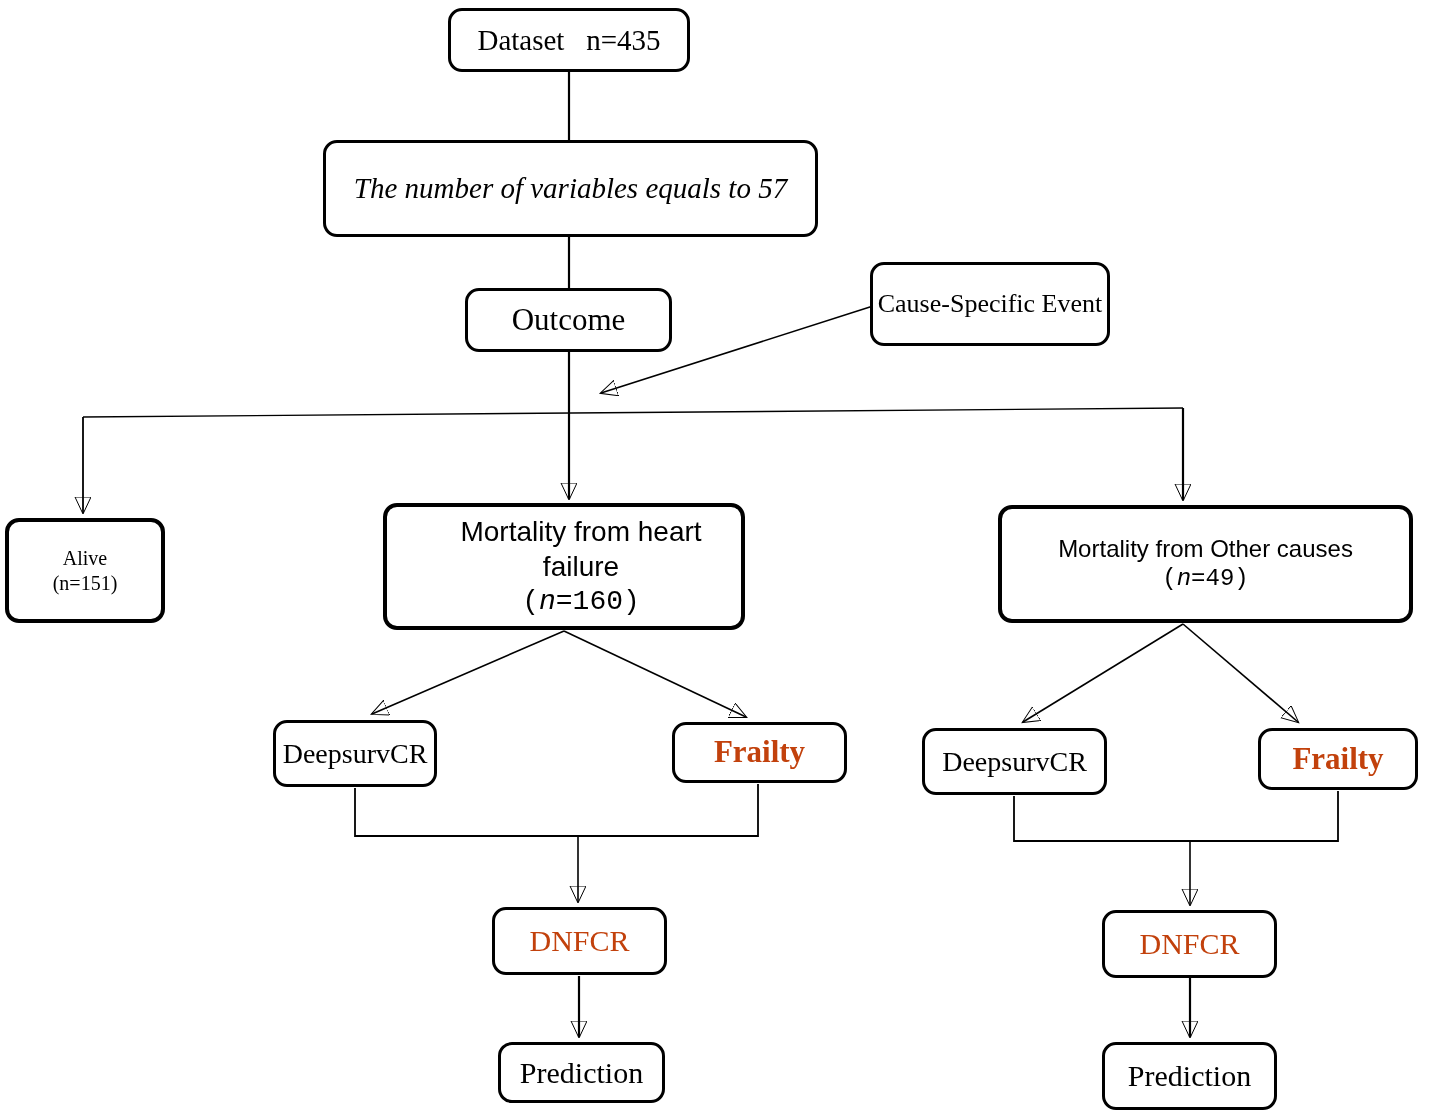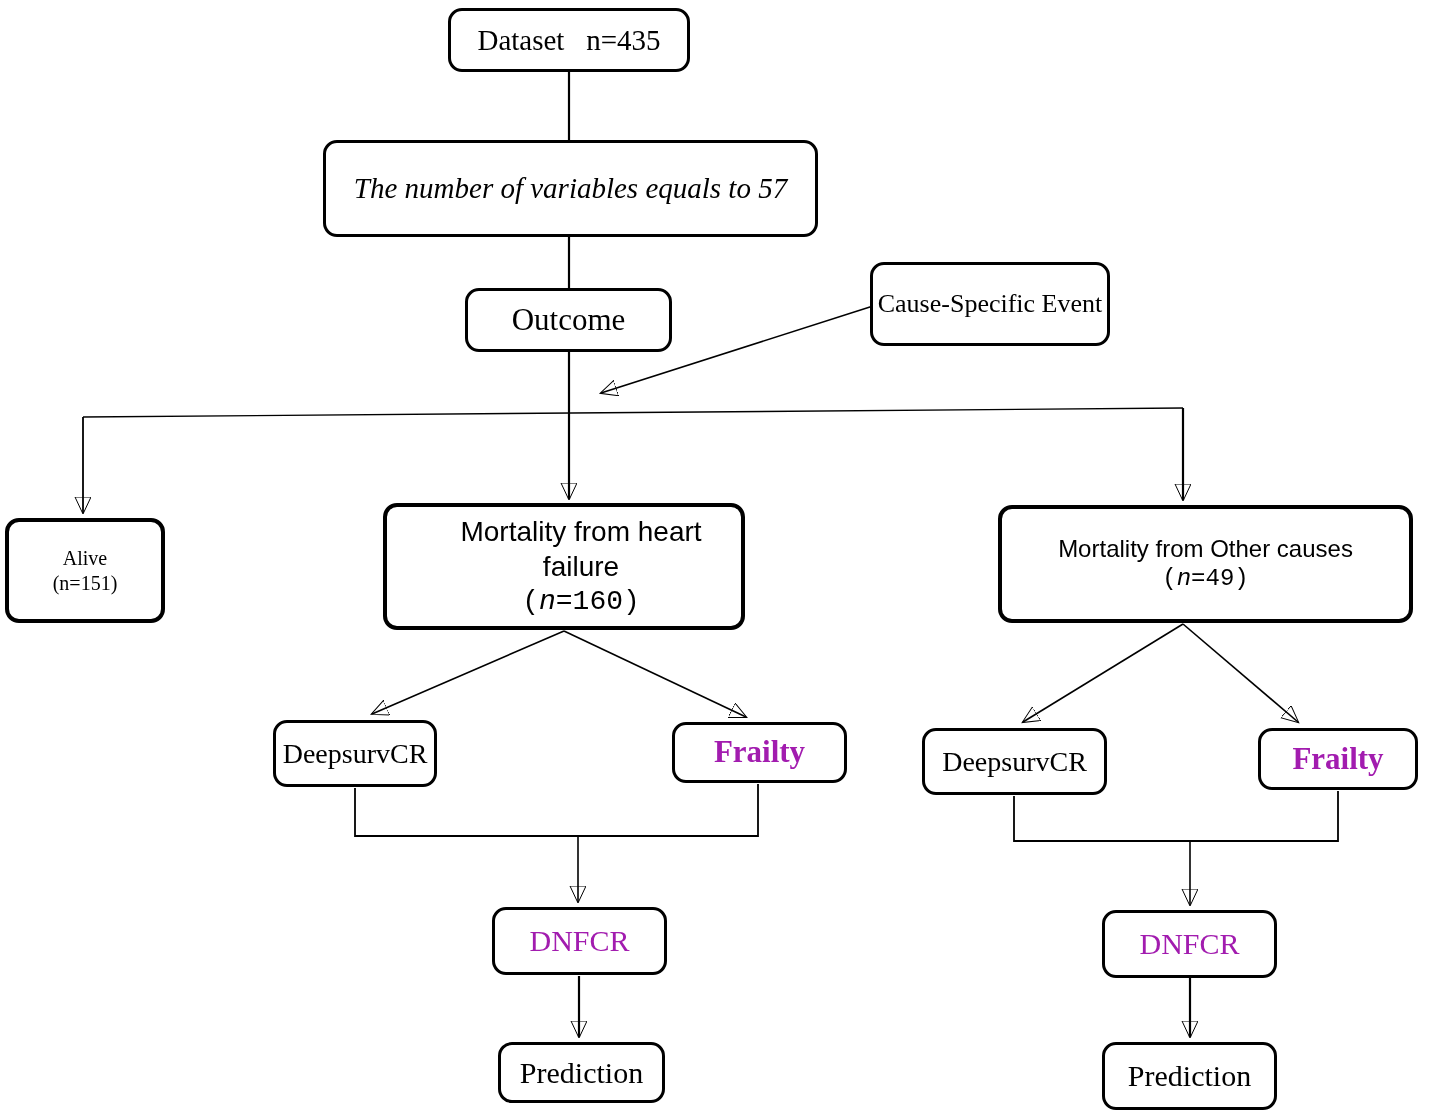--- a/index.html
+++ b/index.html
@@ -29,21 +29,21 @@
     flex-direction: column;
     align-items: center;
     justify-content: center;
     text-align: center;
     line-height: 1.25;
   }
   .serif   { font-family: Liberation Mono, monospace; }
   .sans    { font-family: "Liberation Sans", "DejaVu Sans", sans-serif; }
   .italic  { font-style: italic; }
   .pre     { white-space: pre; }
-  .red     { color: #a21caf; }
+  .red     { color: #c2410c; }
   .bold    { font-weight: bold; }
 
   .n-dataset    { left: 448px; top: 8px;    width: 242px; height: 64px;  font-size: 29px; }
   .n-variables  { left: 323px; top: 140px;  width: 495px; height: 97px;  font-size: 29px; }
   .n-outcome    { left: 465px; top: 288px;  width: 207px; height: 64px;  font-size: 31px; }
   .n-cause      { left: 870px; top: 262px;  width: 240px; height: 84px;  font-size: 26px; }
   .n-alive      { left: 5px;   top: 518px;  width: 160px; height: 105px; font-size: 20px; border-width: 4px; }
   .n-mort-hf    { left: 383px; top: 503px;  width: 362px; height: 127px; font-size: 28px; border-width: 4px; padding-left: 34px; }
   .n-mort-other { left: 975px; top: 505px;  width: 415px; height: 118px; font-size: 24px; border-width: 4px; margin-left: 23px; }
   .n-deepsurv-hf    { left: 273px;  top: 720px;  width: 164px; height: 67px; font-size: 28px; }

